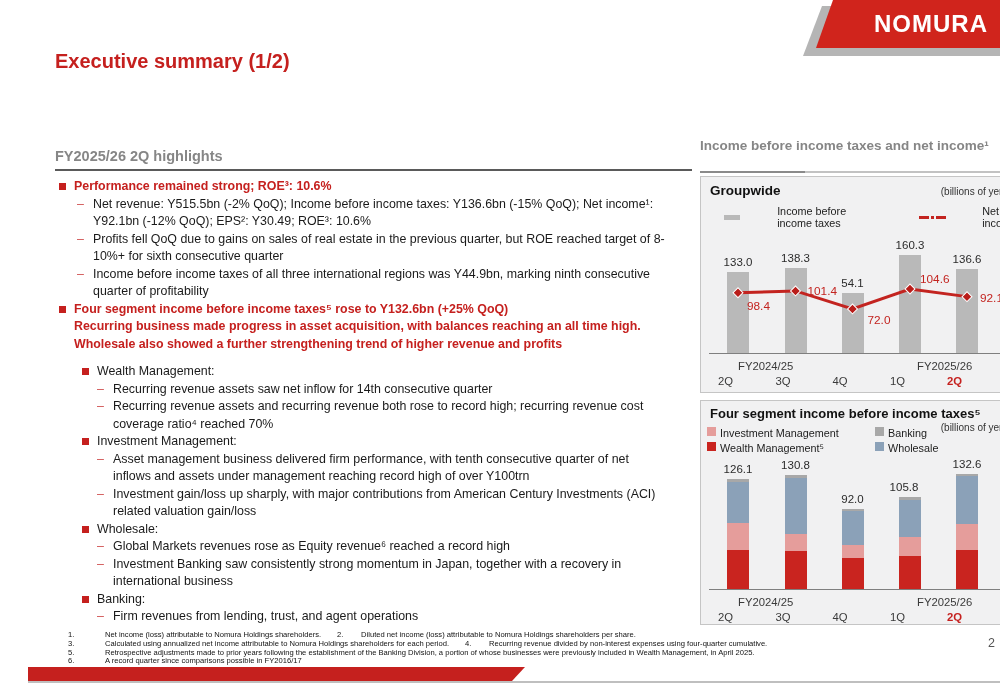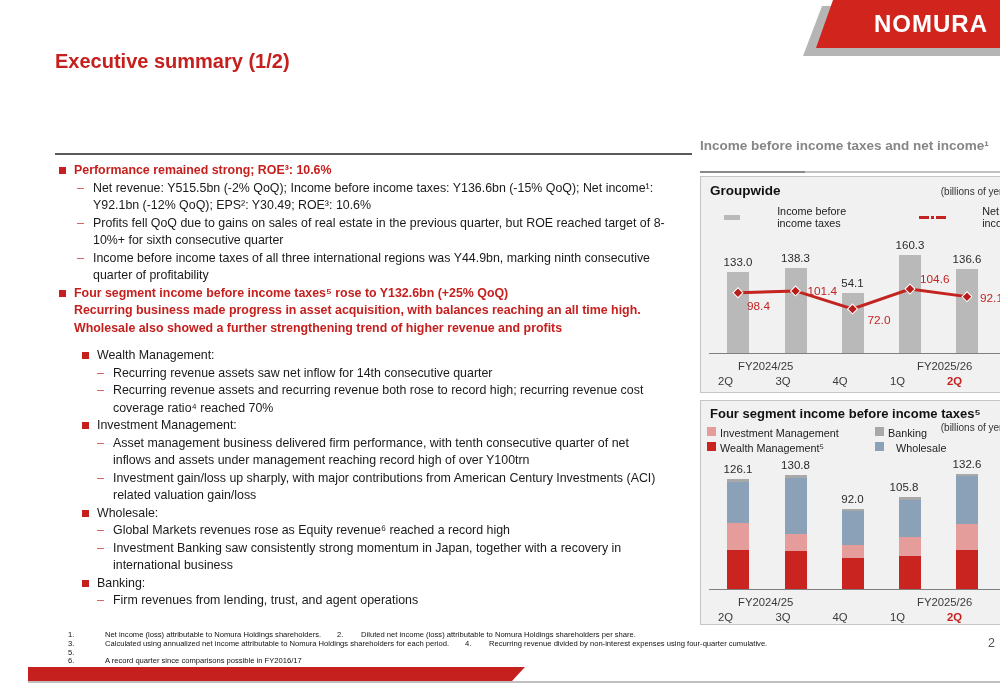--- a/index.html
+++ b/index.html
@@ -91,20 +91,21 @@
 <div class="slide">
 
   <div class="banner-shadow"></div>
   <div class="banner-red">
     <span class="logo-text">NOMURA</span>
   </div>
 
   <div class="page-title">Executive summary (1/2)</div>
 
   <div class="left-col">
+    <div class="sec-title">FY2025/26 2Q highlights</div>
     <div class="sec-rule"></div>
 
     <div class="bullets">
       <div class="row l1">
         <span class="sq"></span>
         <div class="txt">Performance remained strong; ROE³: 10.6%</div>
       </div>
       <div class="row l1sub">
         <span class="dash">–</span>
         <div class="txt">Net revenue: Y515.5bn (-2% QoQ); Income before income taxes: Y136.6bn (-15% QoQ); Net income¹: Y92.1bn (-12% QoQ); EPS²: Y30.49; ROE³: 10.6%</div>
@@ -240,21 +241,21 @@
           <div>Investment Management</div>
         </div>
         <div class="lg2-item" style="left: 168px; top: 0px;">
           <div class="lg2-sw" style="background: rgb(168, 168, 168);"></div>
           <div>Banking</div>
         </div>
         <div class="lg2-item" style="left: 0px; top: 15px;">
           <div class="lg2-sw" style="background: rgb(201, 36, 31);"></div>
           <div>Wealth Management⁵</div>
         </div>
-        <div class="lg2-item" style="left: 168px; top: 15px; gap: 8px;">
+        <div class="lg2-item" style="left: 168px; top: 15px;">
           <div class="lg2-sw" style="background: rgb(139, 161, 184);"></div>
           <div>Wholesale</div>
         </div>
       </div>
     <div class="plot" id="plot2">
         <div class="axis"></div>
         <div class="bar" style="left: 18px; bottom: 0px; width: 22px; height: 38.715px; background: rgb(201, 36, 31);"></div>
         <div class="bar" style="left: 18px; bottom: 38.715px; width: 22px; height: 27.405px; background: rgb(229, 157, 155);"></div>
         <div class="bar" style="left: 18px; bottom: 66.12px; width: 22px; height: 41.325px; background: rgb(139, 161, 184);"></div>
         <div class="bar" style="left: 18px; bottom: 107.445px; width: 22px; height: 2.262px; background: rgb(168, 168, 168);"></div>
@@ -299,20 +300,21 @@
       <span>Diluted net income (loss) attributable to Nomura Holdings shareholders per share.</span>
     </div>
     <div class="fn-line">
       <span class="fn-num">3.</span>
       <span>Calculated using annualized net income attributable to Nomura Holdings shareholders for each period.</span>
       <span class="fn-num2">4.</span>
       <span>Recurring revenue divided by non-interest expenses using four-quarter cumulative.</span>
     </div>
     <div class="fn-line">
       <span class="fn-num">5.</span>
+      <span>Retrospective adjustments made to prior years following the establishment of the Banking Division, a portion of whose businesses were previously included in Wealth Management, in April 2025.</span>
     </div>
     <div class="fn-line">
       <span class="fn-num">6.</span>
       <span>A record quarter since comparisons possible in FY2016/17</span>
     </div>
   </div>
 
   <div class="page-num">2</div>
 
   <div class="bottom-line"></div>

